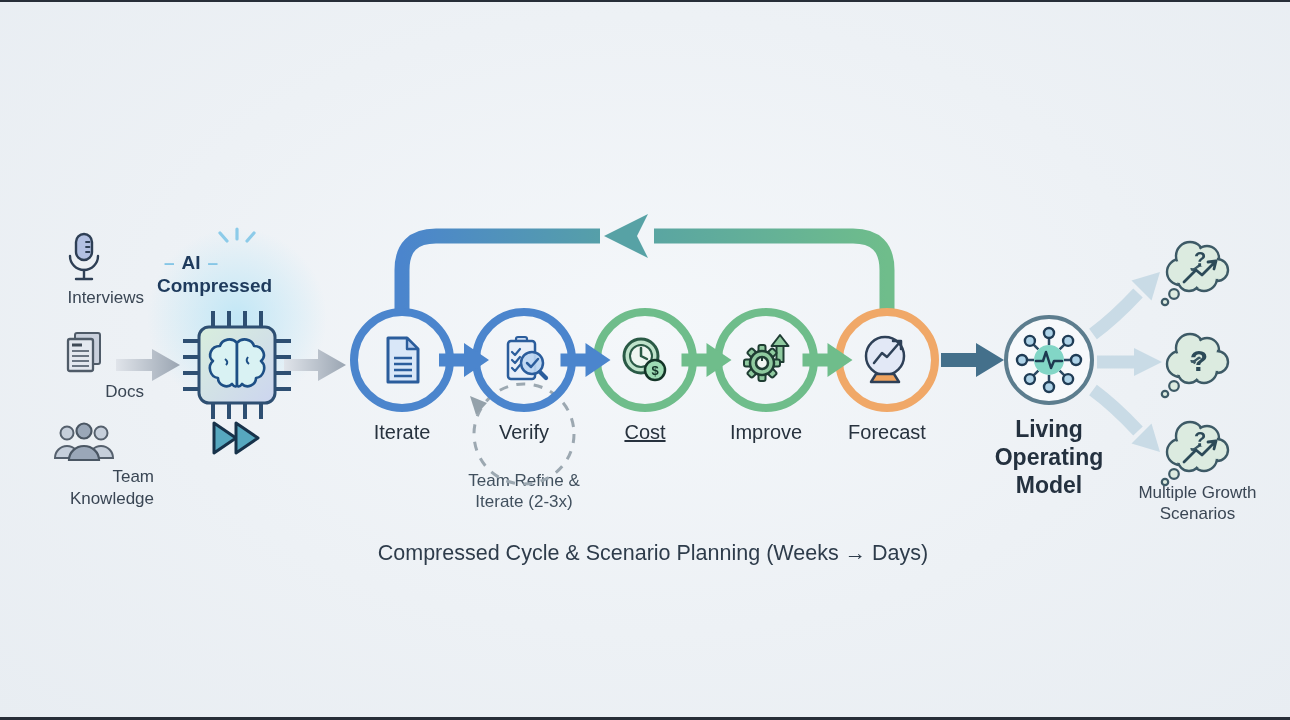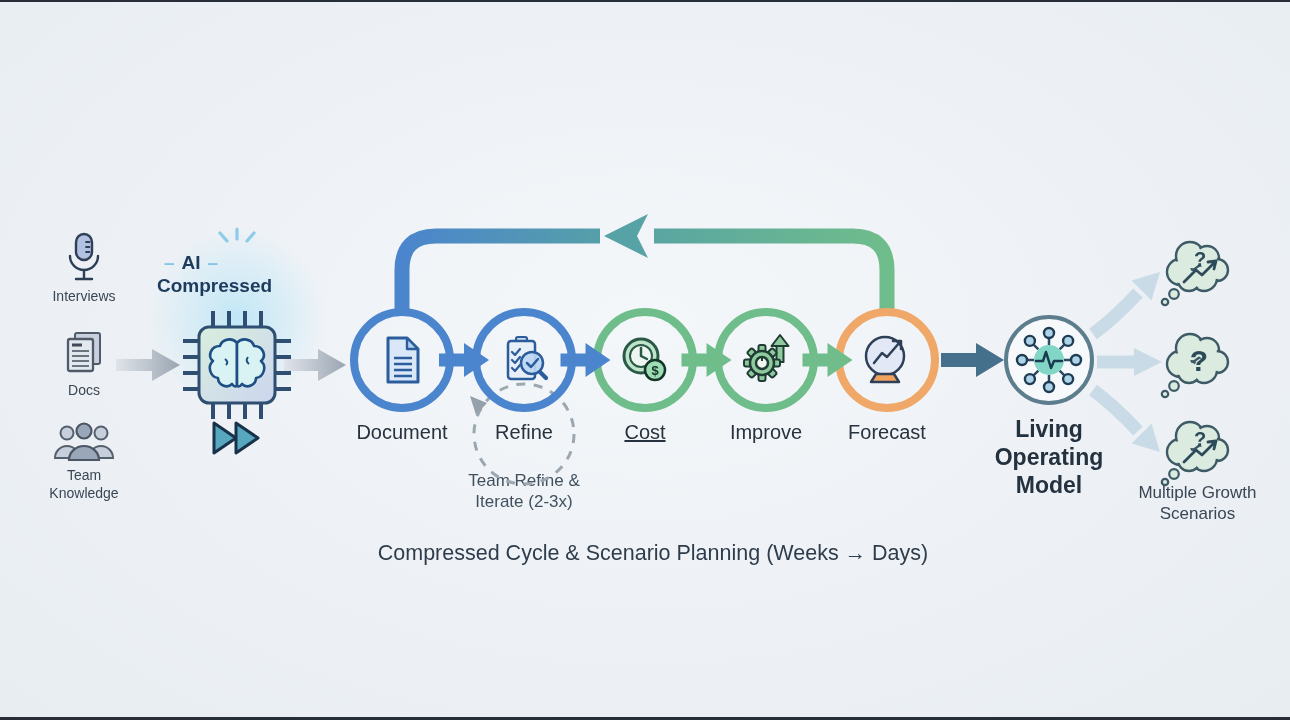--- a/index.html
+++ b/index.html
@@ -5,21 +5,21 @@
   html,body{margin:0;padding:0;background:#edf1f5;}
   .canvas{position:relative;width:1290px;height:720px;overflow:hidden;
     background:radial-gradient(ellipse at 50% 45%, #f4f7fa 0%, #edf1f5 55%, #e8edf2 100%);
     font-family:"Liberation Sans", sans-serif;}
   .edge{position:absolute;left:0;width:1290px;background:#272e38;}
   .edge.top{top:0;height:2px;}
   .edge.bottom{bottom:0;height:3px;}
   svg{position:absolute;left:0;top:0;}
   .layer{position:absolute;left:0;top:0;width:1290px;height:720px;pointer-events:none;}
   .label{position:absolute;text-align:center;white-space:pre-line;color:#3a4654;}
-  .lbl-input{font-size:14px;line-height:1.3;color:#3a4654;}
+  .lbl-input{font-size:17px;line-height:1.3;color:#3a4654;text-align:right;}
   .stage-ring{position:absolute;top:308px;width:104px;height:104px;border-radius:50%;
     border:8px solid #999;box-sizing:border-box;display:flex;align-items:center;justify-content:center;z-index:2;}
   .stage-label{top:421px;width:160px;font-size:20px;font-weight:500;color:#27323e;}
   .ai-glow{position:absolute;left:147px;top:228px;width:180px;height:180px;border-radius:50%;
     background:radial-gradient(closest-side, rgba(186,229,246,0.85), rgba(186,229,246,0.0));z-index:0;}
   .ai-title{position:absolute;left:157px;top:252px;width:160px;z-index:2;
     font-weight:bold;color:#1e3a5c;font-size:19px;line-height:1.2;}
   .ai-dash{color:#85c6e6;font-weight:bold;padding:0 7px;}
   .lom-ring{position:absolute;left:1004px;top:315px;width:90px;height:90px;border-radius:50%;
     border:4px solid #5c7d8e;box-sizing:border-box;background:rgba(252,254,255,0.6);
@@ -143,33 +143,33 @@
     </g>
   </svg>
 
   <div class="stage-ring" style="left: 350px; border-color: rgb(75, 133, 205);">
     <svg width="56" height="56" viewBox="0 0 56 56" style="position:static;">
       <path d="M 14 6 H 33 L 44 17 V 50 H 14 Z" fill="#d9e7f8" stroke="#2b5d9c" stroke-width="3" stroke-linejoin="round"></path>
       <path d="M 33 6 L 33 17 H 44 Z" fill="#b9cff0" stroke="#2b5d9c" stroke-width="2.4" stroke-linejoin="round"></path>
       <path d="M 20 26 H 38 M 20 32 H 38 M 20 38 H 38 M 20 44 H 38" stroke="#2b5d9c" stroke-width="2.5"></path>
     </svg>
   </div>
-  <div class="label stage-label" style="left:322px;">Document</div>
+  <div class="label stage-label" style="left:322px;">Iterate</div>
 
   <div class="stage-ring" style="left: 472px; border-color: rgb(75, 133, 205);">
     <svg width="56" height="56" viewBox="0 0 56 56" style="position:static;">
       <rect x="20" y="5" width="11" height="8" rx="2" fill="#cdddf3" stroke="#2b5d9c" stroke-width="2.2"></rect>
       <rect x="12" y="9" width="27" height="38" rx="3" fill="#e8eff9" stroke="#2b5d9c" stroke-width="2.5"></rect>
       <path d="M 16 20 l 3 3 l 5 -6 M 16 28 l 3 3 l 5 -6 M 16 36 l 3 3 l 5 -6" fill="none" stroke="#2b5d9c" stroke-width="2.2" stroke-linecap="round" stroke-linejoin="round"></path>
       <circle cx="36" cy="31" r="11" fill="#bcd6f2" fill-opacity="0.92" stroke="#2b5d9c" stroke-width="2.5"></circle>
       <path d="M 31 31 l 4 4 l 7 -8" fill="none" stroke="#2b5d9c" stroke-width="2.5" stroke-linecap="round" stroke-linejoin="round"></path>
       <path d="M 44 40 L 50 46" stroke="#2b5d9c" stroke-width="4.2" stroke-linecap="round"></path>
     </svg>
   </div>
-  <div class="label stage-label" style="left:444px;">Refine</div>
+  <div class="label stage-label" style="left:444px;">Verify</div>
 
   <div class="stage-ring" style="left: 593px; border-color: rgb(111, 189, 139);">
     <svg width="56" height="56" viewBox="0 0 56 56" style="position:static;">
       <circle cx="24" cy="24" r="17" fill="#bfe3cb" stroke="#2a5a46" stroke-width="3"></circle>
       <circle cx="24" cy="24" r="11" fill="#eef6f1" stroke="#2a5a46" stroke-width="2"></circle>
       <path d="M 24 24 V 16 M 24 24 L 30 27" stroke="#2a5a46" stroke-width="2.5" stroke-linecap="round"></path>
       <circle cx="38" cy="38" r="10" fill="#9edcb4" stroke="#143528" stroke-width="2.5"></circle>
       <text x="38" y="43" font-size="13" font-weight="bold" text-anchor="middle" fill="#143528">$</text>
     </svg>
   </div>

